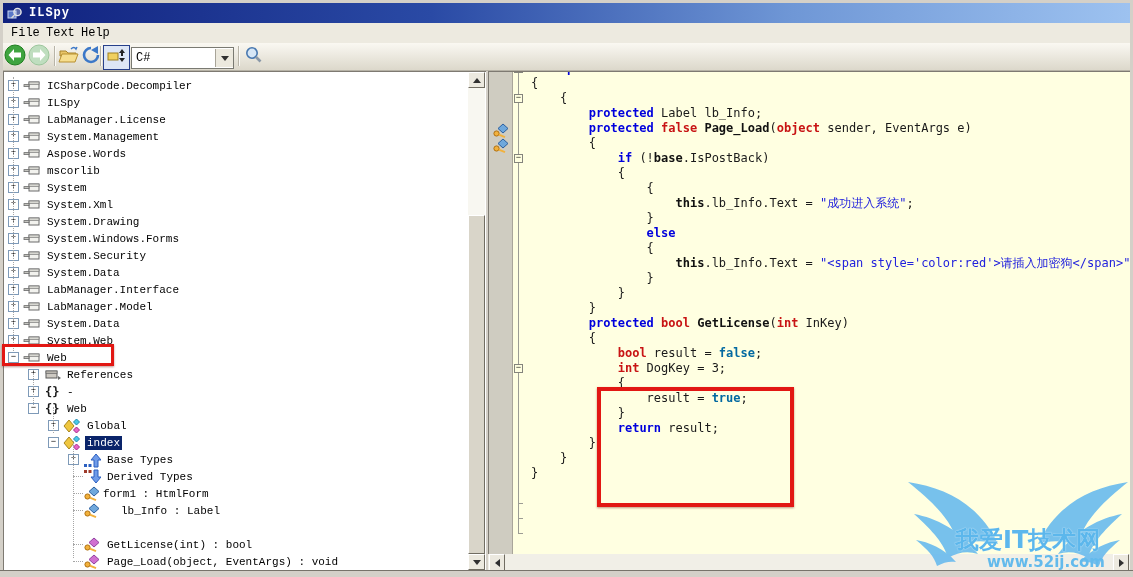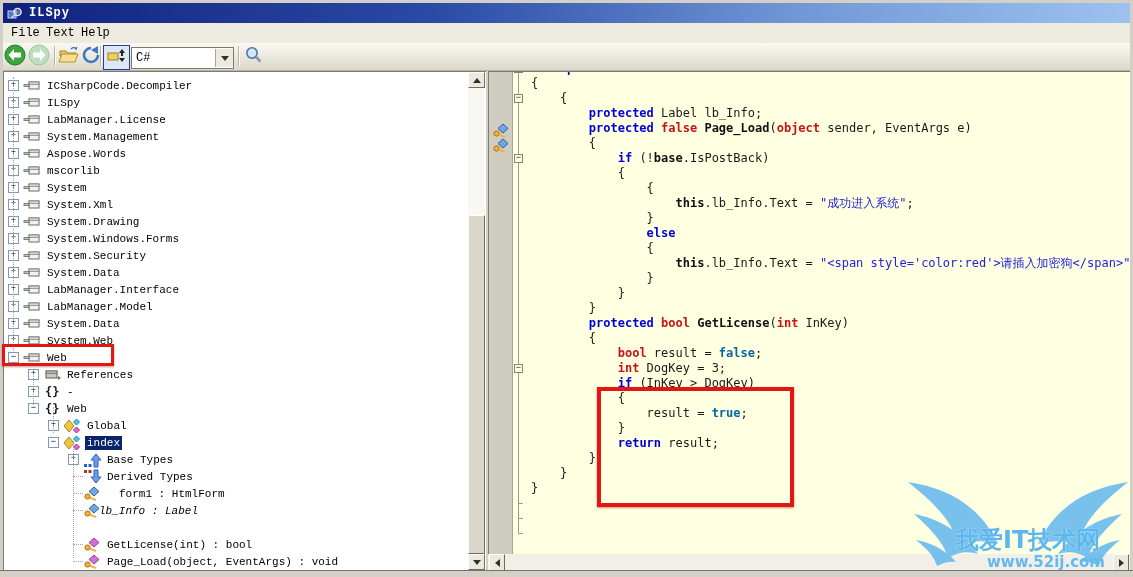--- a/index.html
+++ b/index.html
@@ -426,32 +426,32 @@
         </div>
         <div class="trow" style="top: 412px;">
           <div class="tstub" style="left: 68px; top: 8px; width: 10px;"></div>
           <span class="ticon" style="left: 78px;">
             <svg width="18" height="16" viewBox="0 0 18 16">
               <polygon points="11,1 16,5.5 11,10 6,5.5" fill="#6FA8DC" stroke="#2B5FA0"></polygon>
               <circle cx="4.5" cy="10.5" r="2.6" fill="#F2B13C" stroke="#B07010"></circle>
               <line x1="6.8" y1="11.6" x2="13" y2="14.2" stroke="#F2B13C" stroke-width="2"></line>
             </svg>
           </span>
-          <span class="tlabel" style="left: 112px;">form1 : HtmlForm</span>
+          <span class="tlabel" style="left: 96px;">form1 : HtmlForm</span>
         </div>
         <div class="trow" style="top: 429px;">
           <div class="tstub" style="left: 68px; top: 8px; width: 10px;"></div>
           <span class="ticon" style="left: 78px;">
             <svg width="18" height="16" viewBox="0 0 18 16">
               <polygon points="11,1 16,5.5 11,10 6,5.5" fill="#6FA8DC" stroke="#2B5FA0"></polygon>
               <circle cx="4.5" cy="10.5" r="2.6" fill="#F2B13C" stroke="#B07010"></circle>
               <line x1="6.8" y1="11.6" x2="13" y2="14.2" stroke="#F2B13C" stroke-width="2"></line>
             </svg>
           </span>
-          <span class="tlabel" style="left: 92px; font-style: italic;">lb_Info : Label</span>
+          <span class="tlabel" style="left: 114px;">lb_Info : Label</span>
         </div>
         <div class="trow" style="top: 463px;">
           <div class="tstub" style="left: 68px; top: 8px; width: 10px;"></div>
           <span class="ticon" style="left: 78px;">
             <svg width="18" height="16" viewBox="0 0 18 16">
               <polygon points="11,1 16,5.5 11,10 6,5.5" fill="#D070D0" stroke="#9040A0"></polygon>
               <circle cx="4.5" cy="10.5" r="2.6" fill="#F2B13C" stroke="#B07010"></circle>
               <line x1="6.8" y1="11.6" x2="13" y2="14.2" stroke="#F2B13C" stroke-width="2"></line>
             </svg>
           </span>
@@ -503,21 +503,20 @@
         <div class="cl"><span class="p">                </span><span class="k">else</span></div>
         <div class="cl"><span class="p">                {</span></div>
         <div class="cl"><span class="p">                    </span><span class="b">this</span><span class="p">.lb_Info.Text = </span><span class="s">"&lt;span style='color:red'&gt;请插入加密狗&lt;/span&gt;"</span></div>
         <div class="cl"><span class="p">                }</span></div>
         <div class="cl"><span class="p">            }</span></div>
         <div class="cl"><span class="p">        }</span></div>
         <div class="cl"><span class="p">        </span><span class="k">protected</span><span class="p"> </span><span class="t">bool</span><span class="p"> </span><span class="b">GetLicense</span><span class="p">(</span><span class="t">int</span><span class="p"> InKey)</span></div>
         <div class="cl"><span class="p">        {</span></div>
         <div class="cl"><span class="p">            </span><span class="t">bool</span><span class="p"> result = </span><span class="v">false</span><span class="p">;</span></div>
         <div class="cl"><span class="p">            </span><span class="t">int</span><span class="p"> DogKey = 3;</span></div>
-        <div class="cl"><span class="p">            </span><span class="k">if</span><span class="p"> (InKey &gt; DogKey)</span></div>
         <div class="cl"><span class="p">            {</span></div>
         <div class="cl"><span class="p">                result = </span><span class="v">true</span><span class="p">;</span></div>
         <div class="cl"><span class="p">            }</span></div>
         <div class="cl"><span class="p">            </span><span class="k">return</span><span class="p"> result;</span></div>
         <div class="cl"><span class="p">        }</span></div>
         <div class="cl"><span class="p">    }</span></div>
         <div class="cl"><span class="p">}</span></div>
       </div>
   <div class="fold-box" style="top: -8px;">−</div>
       <div class="fold-box" style="top: 22px;">−</div>

